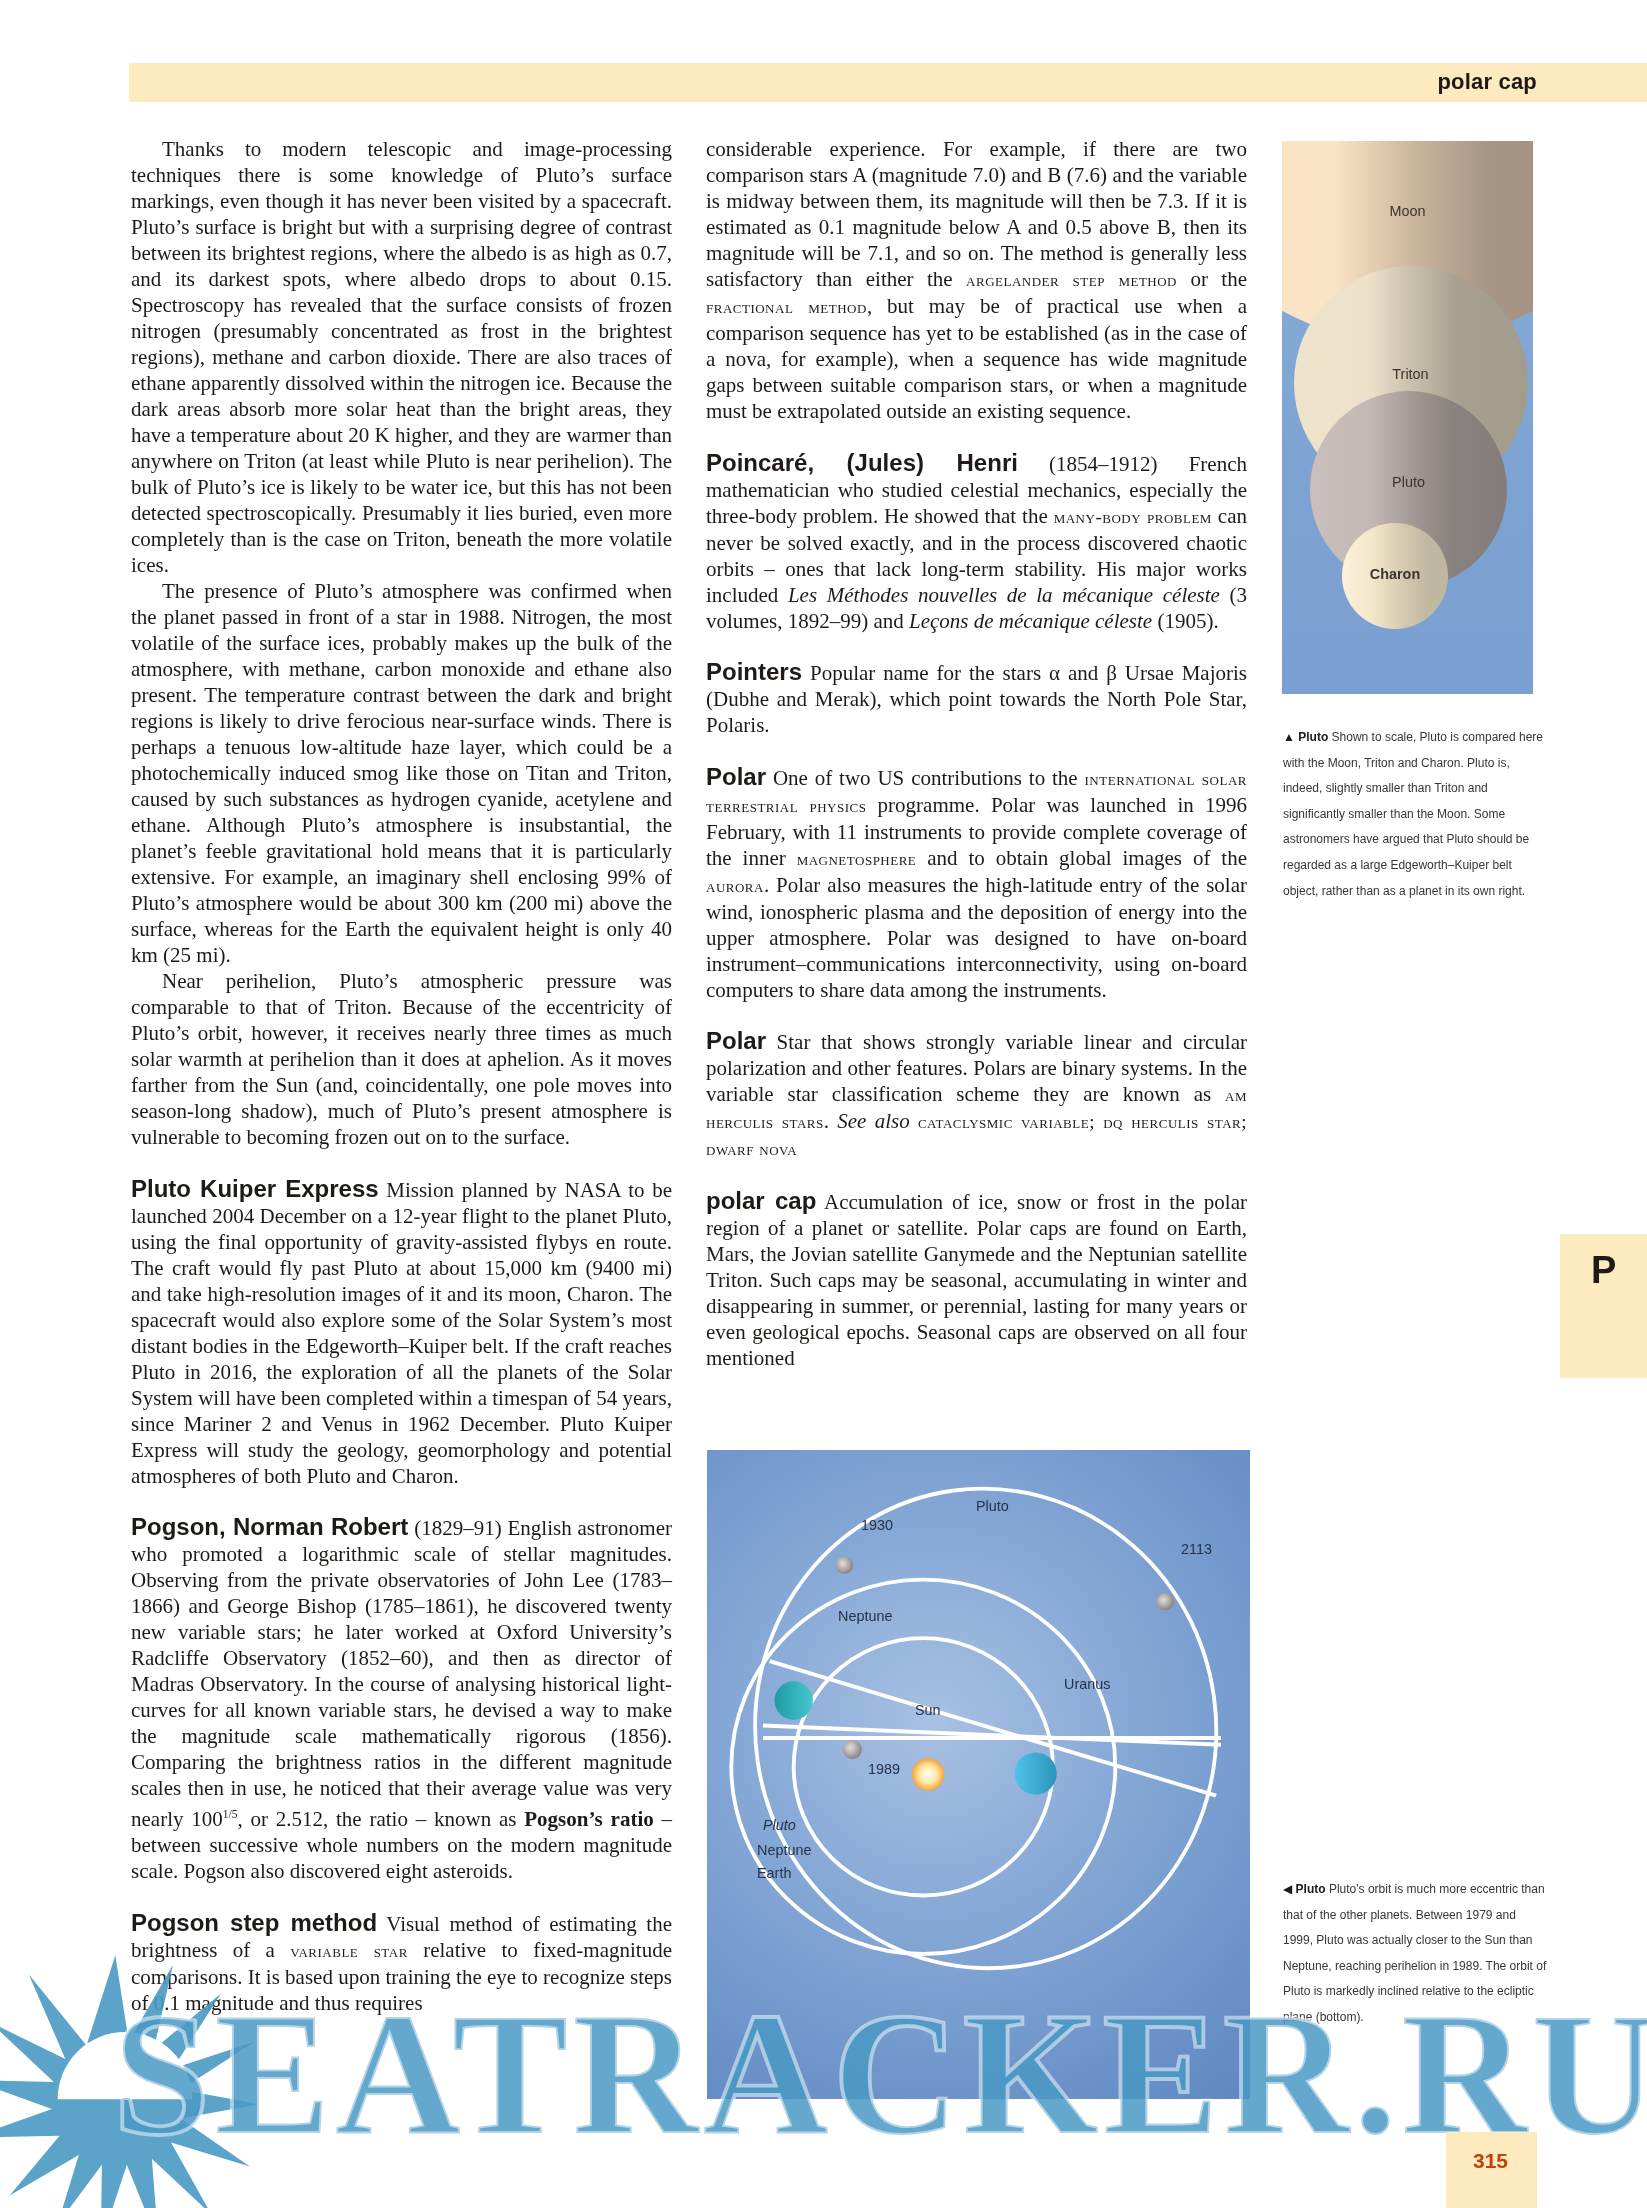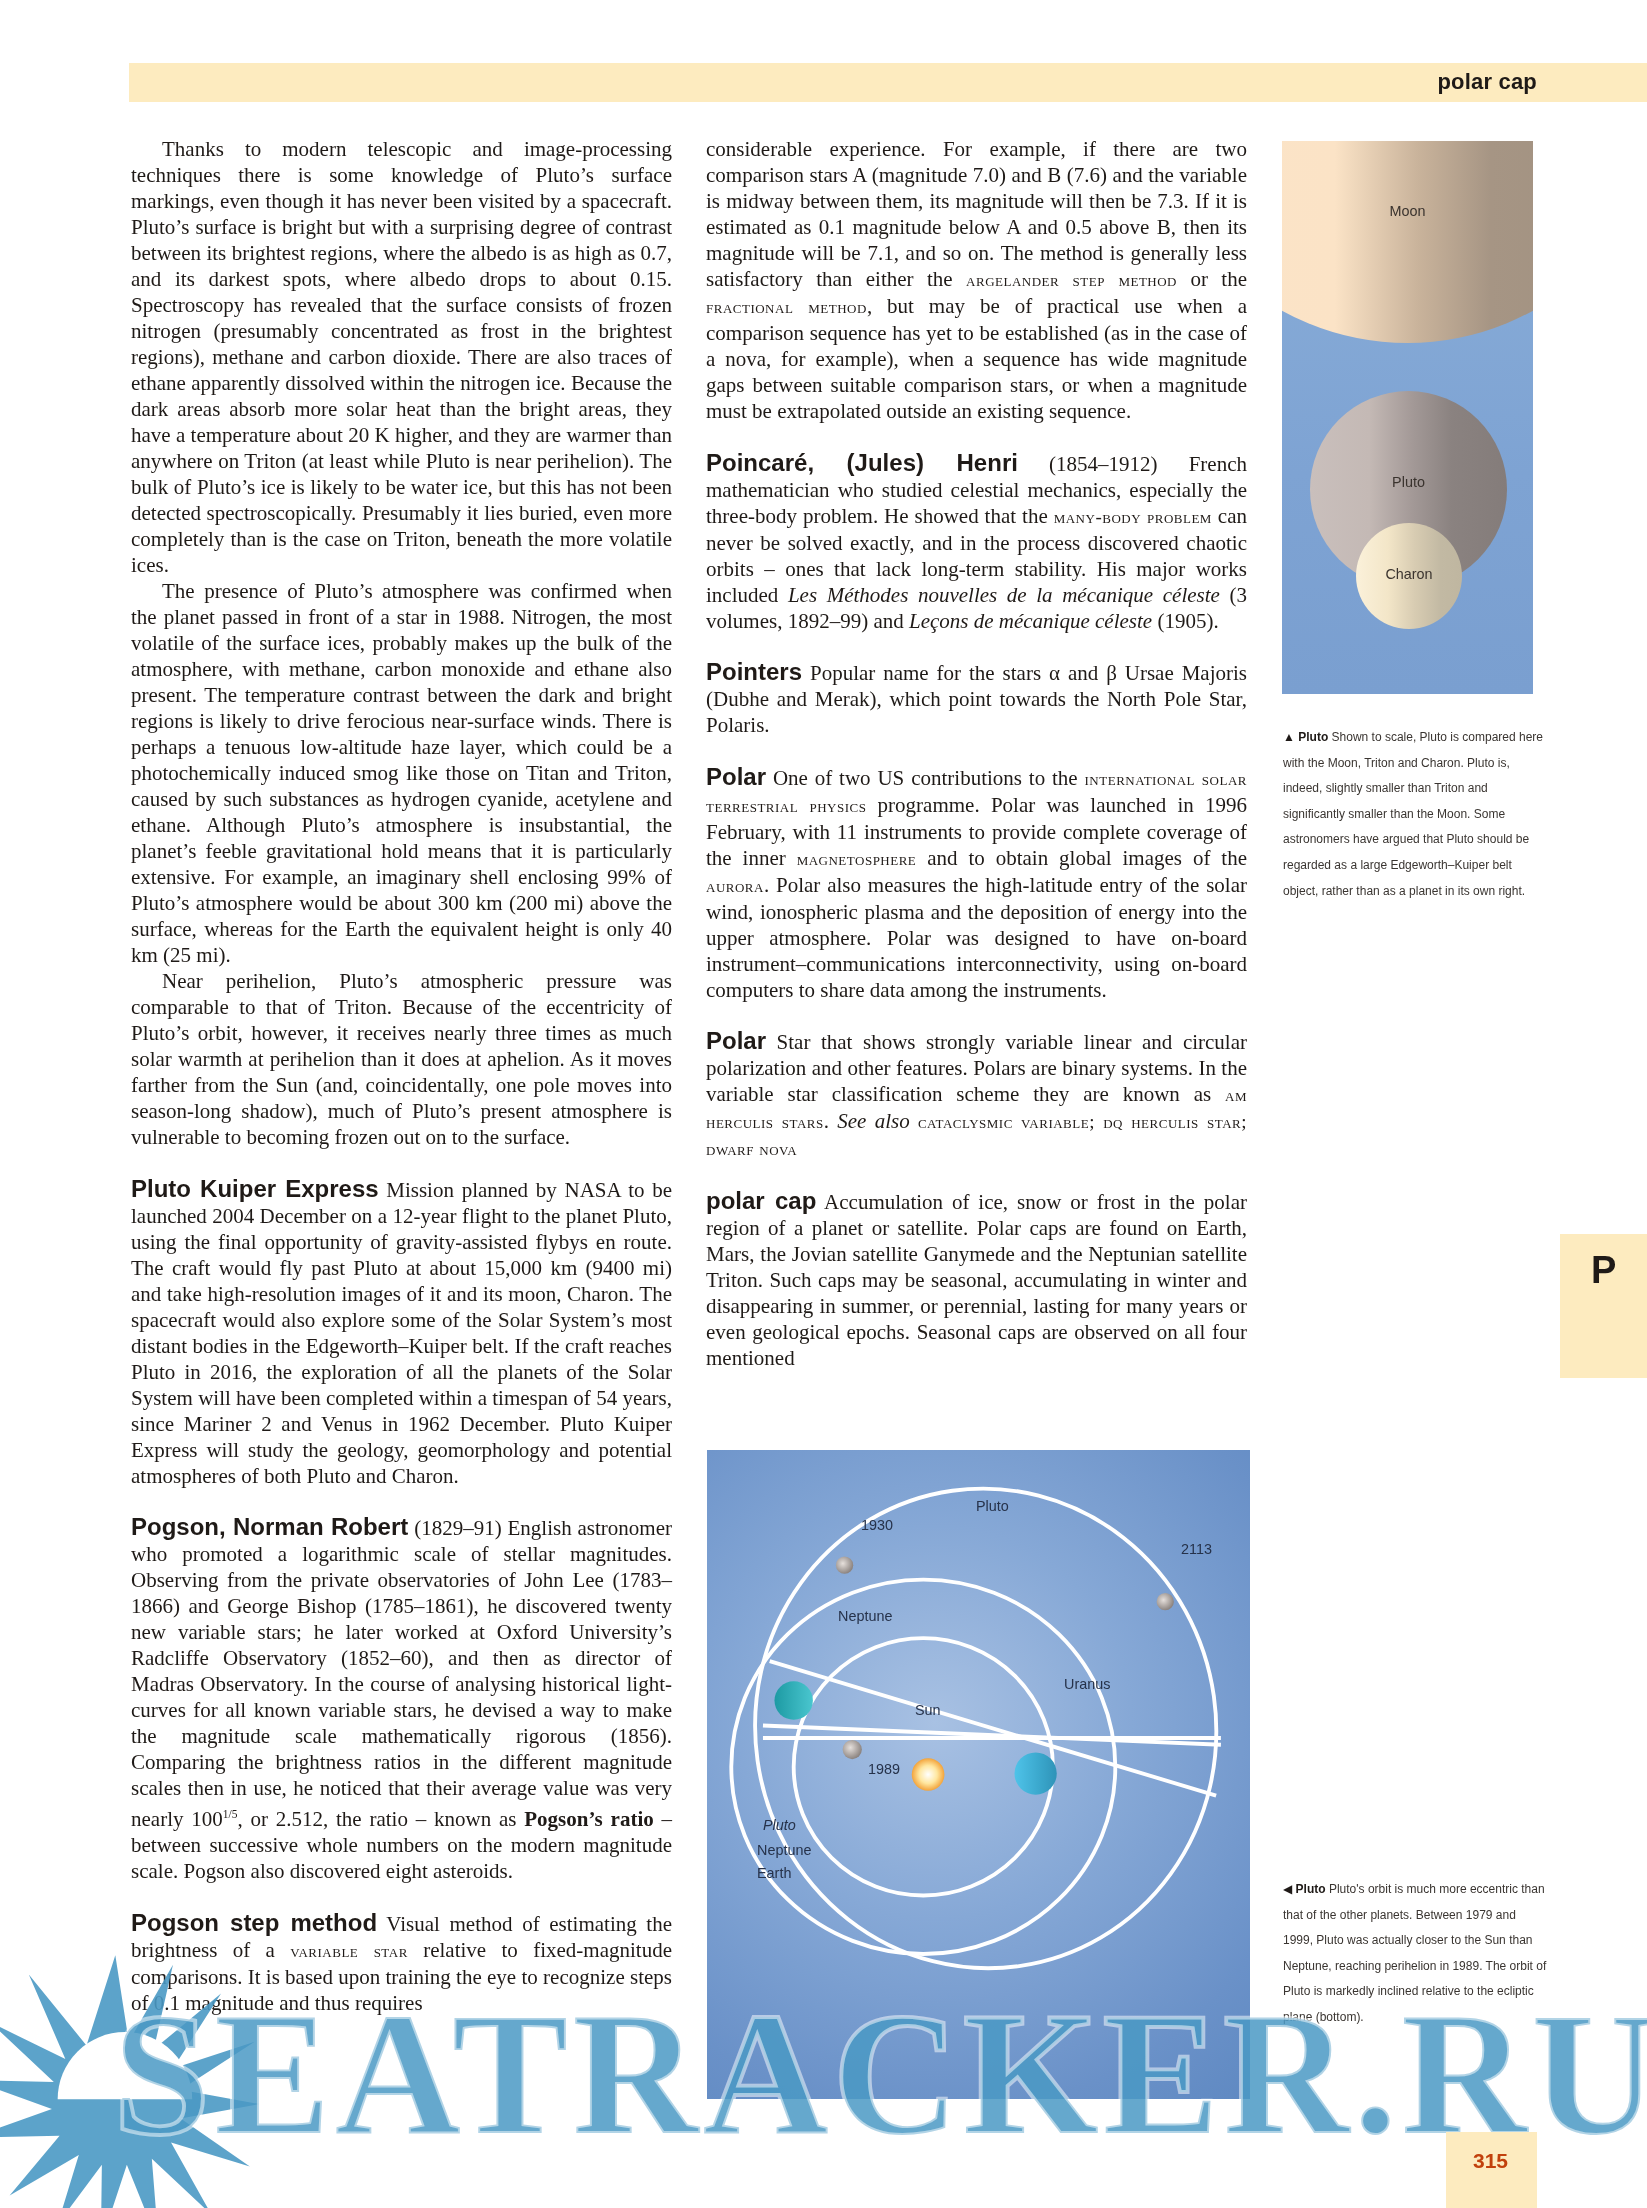--- a/index.html
+++ b/index.html
@@ -28,22 +28,22 @@
                background:linear-gradient(180deg,#8aaed8 0%,#7ea3d3 60%,#7a9fd0 100%); overflow:hidden; }
   .body-sphere { position:absolute; border-radius:50%; }
   .sphere-label { position:absolute; width:100%; text-align:center; font-family:"Liberation Sans","DejaVu Sans",sans-serif;
                   font-size:14.4px; color:#3a332e; }
   .moon   { left:-134px; top:-317px; width:519px; height:519px;
             background:linear-gradient(90deg,#fbe4c8 0%,#fbe3c6 36%,#c9b39b 52%,#a69584 66%,#9e907f 100%); }
   .triton { left:11.5px;  top:125px; width:234px; height:234px;
             background:linear-gradient(90deg,#eee3cc 0%,#ede1c9 32%,#c9c0ad 50%,#a8a08f 70%,#a39b8b 100%); }
   .pluto  { left:28px; top:250px; width:197px; height:197px;
             background:linear-gradient(90deg,#c9bfbc 0%,#c4b9b5 30%,#a39997 52%,#8a8280 72%,#847c7a 100%); }
-  .charon { left:74px; top:382px; width:106px; height:106px;
-            background:linear-gradient(90deg,#fbf1da 0%,#f3e6c8 30%,#d8ccb2 55%,#c2b9a3 80%,#bfb6a0 100%); }
+  .charon { left:60px; top:382px; width:106px; height:106px;
+            background:linear-gradient(90deg,#fbf1da 0%,#f3e6c8 30%,#d8ccb2 55%,#c2b9a3 80%,#bfb6a0 100%);font-weight:bold; }
 
   .caption { position:absolute; font-family:"Liberation Sans","DejaVu Sans",sans-serif; font-size:12px;
              line-height:25.6px; color:#3a3531; width:264px; }
   .caption .cap-head { font-weight:bold; color:#1f1a17; }
   .caption-sizes { left:1283px; top:725px; }
   .caption-orbit { left:1283px; top:1877px; }
 
   
   .fig-orbit { position:absolute; left:707px; top:1450px; width:543px; height:649px;
                background:radial-gradient(circle at 42% 42%,#a8c1e3 0%,#86a8d6 40%,#6a91c8 80%,#5f89c2 100%); overflow:hidden; }
@@ -92,20 +92,23 @@
   <p class="entry"><span class="hw">Polar</span><span> One of two US contributions to the </span><span class="sc">INTERNATIONAL SOLAR TERRESTRIAL PHYSICS</span><span> programme. Polar was launched in 1996 February, with 11 instruments to provide complete coverage of the inner </span><span class="sc">MAGNETOSPHERE</span><span> and to obtain global images of the </span><span class="sc">AURORA</span><span>. Polar also measures the high-latitude entry of the solar wind, ionospheric plasma and the deposition of energy into the upper atmosphere. Polar was designed to have on-board instrument–communications interconnectivity, using on-board computers to share data among the instruments.</span></p>
   <div class="gap"></div>
   <p class="entry"><span class="hw">Polar</span><span> Star that shows strongly variable linear and circular polarization and other features. Polars are binary systems. In the variable star classification scheme they are known as </span><span class="sc">AM HERCULIS STARS</span><span>. </span><span class="it">See also</span><span> </span><span class="sc">CATACLYSMIC VARIABLE; DQ HERCULIS STAR; DWARF NOVA</span></p>
   <div class="gap"></div>
   <p class="entry"><span class="hw">polar cap</span><span> Accumulation of ice, snow or frost in the polar region of a planet or satellite. Polar caps are found on Earth, Mars, the Jovian satellite Ganymede and the Neptunian satellite Triton. Such caps may be seasonal, accumulating in winter and disappearing in summer, or perennial, lasting for many years or even geological epochs. Seasonal caps are observed on all four mentioned</span></p>
 </div>
 
 <div class="fig-sizes">
   <div class="body-sphere moon">
     <span class="sphere-label" style="top:379px">Moon</span>
+  </div>
+  <div class="body-sphere triton">
+    <span class="sphere-label" style="top:100px">Triton</span>
   </div>
   <div class="body-sphere pluto">
     <span class="sphere-label" style="top:83px">Pluto</span>
   </div>
   <div class="body-sphere charon">
     <span class="sphere-label" style="top:43px">Charon</span>
   </div>
 </div>
 
 <div class="caption caption-sizes">

